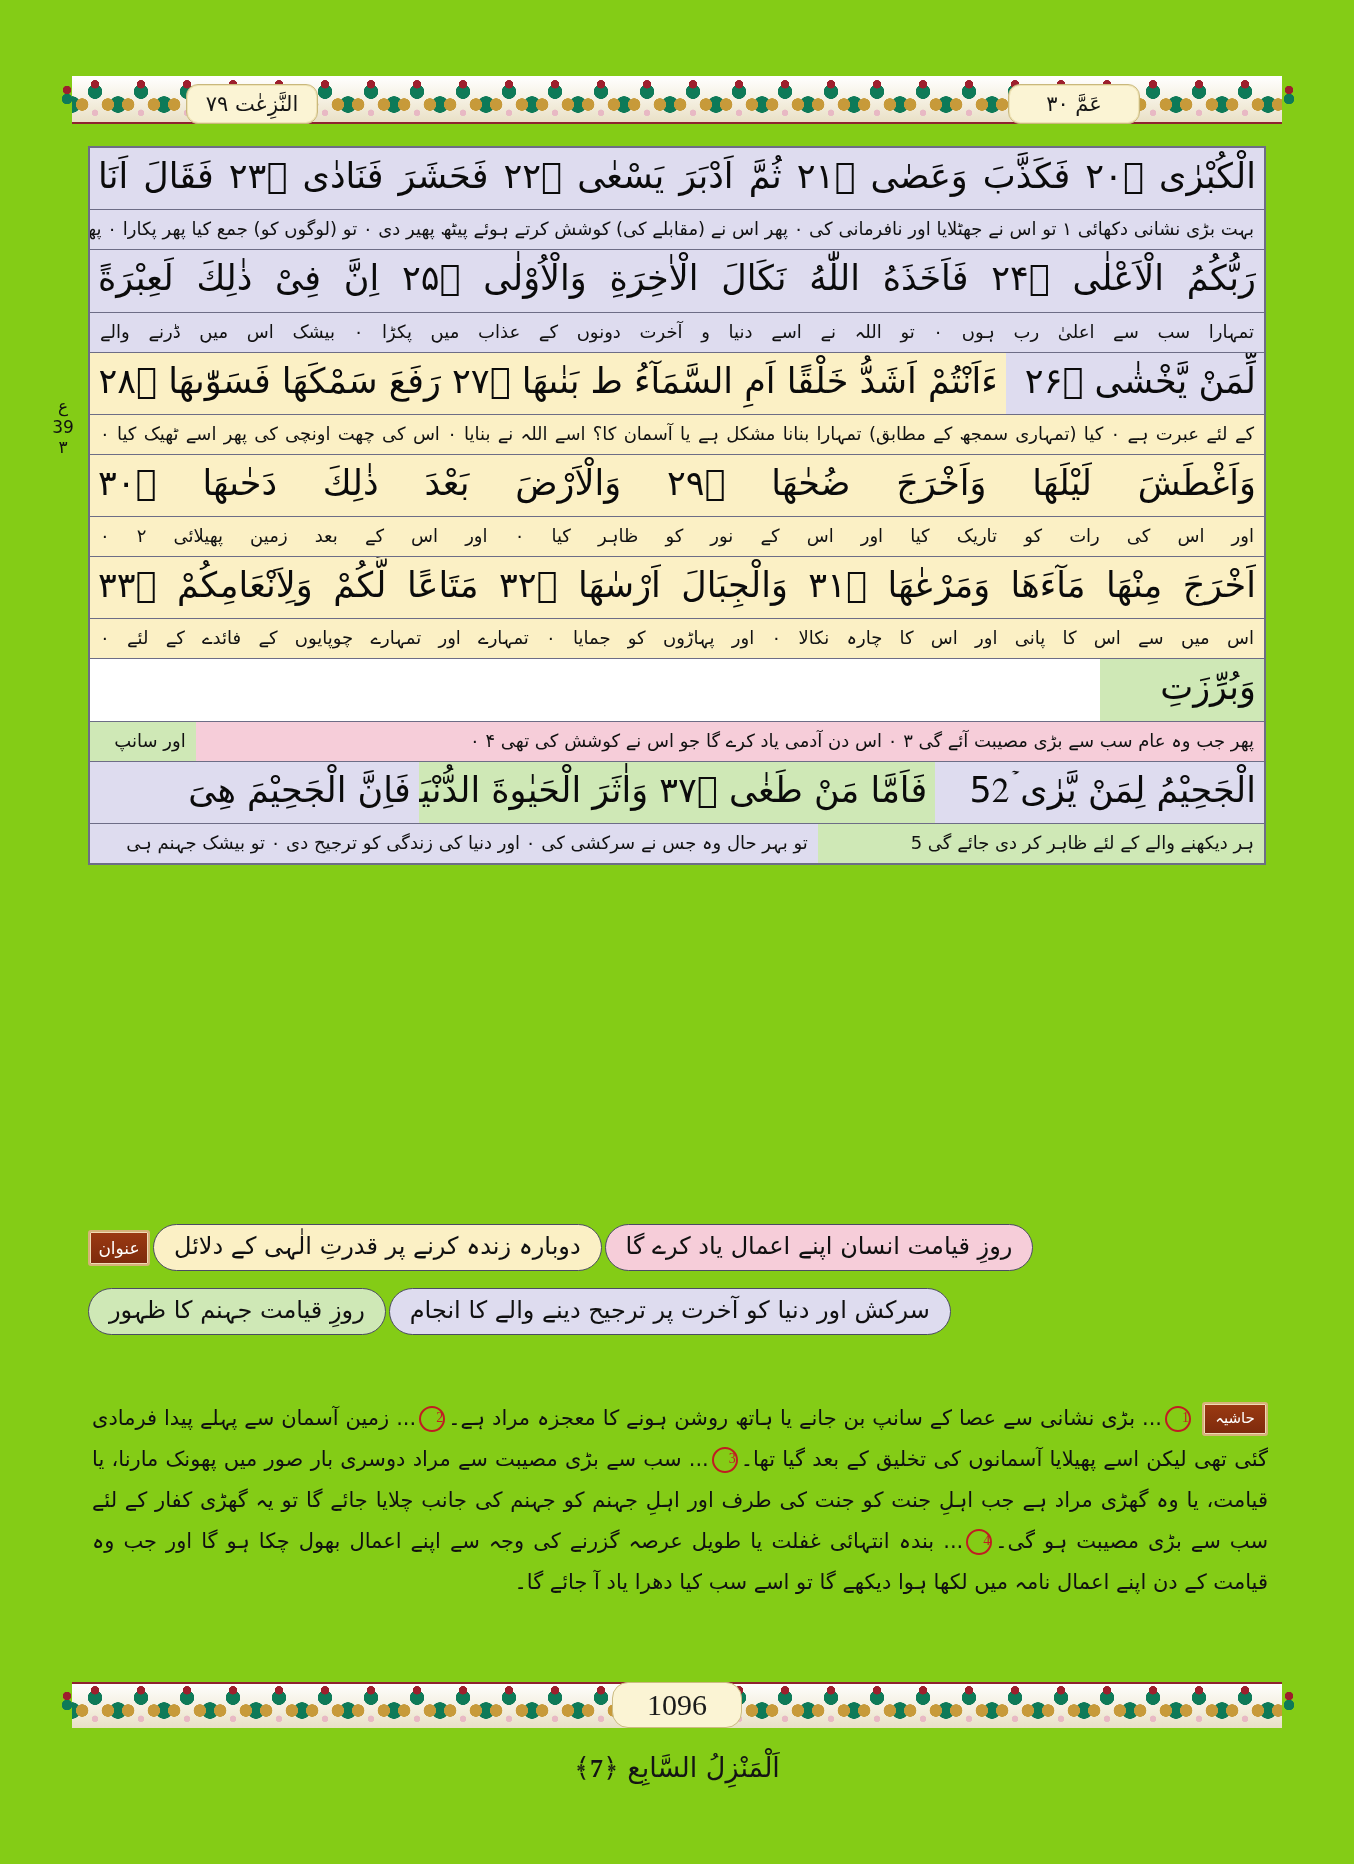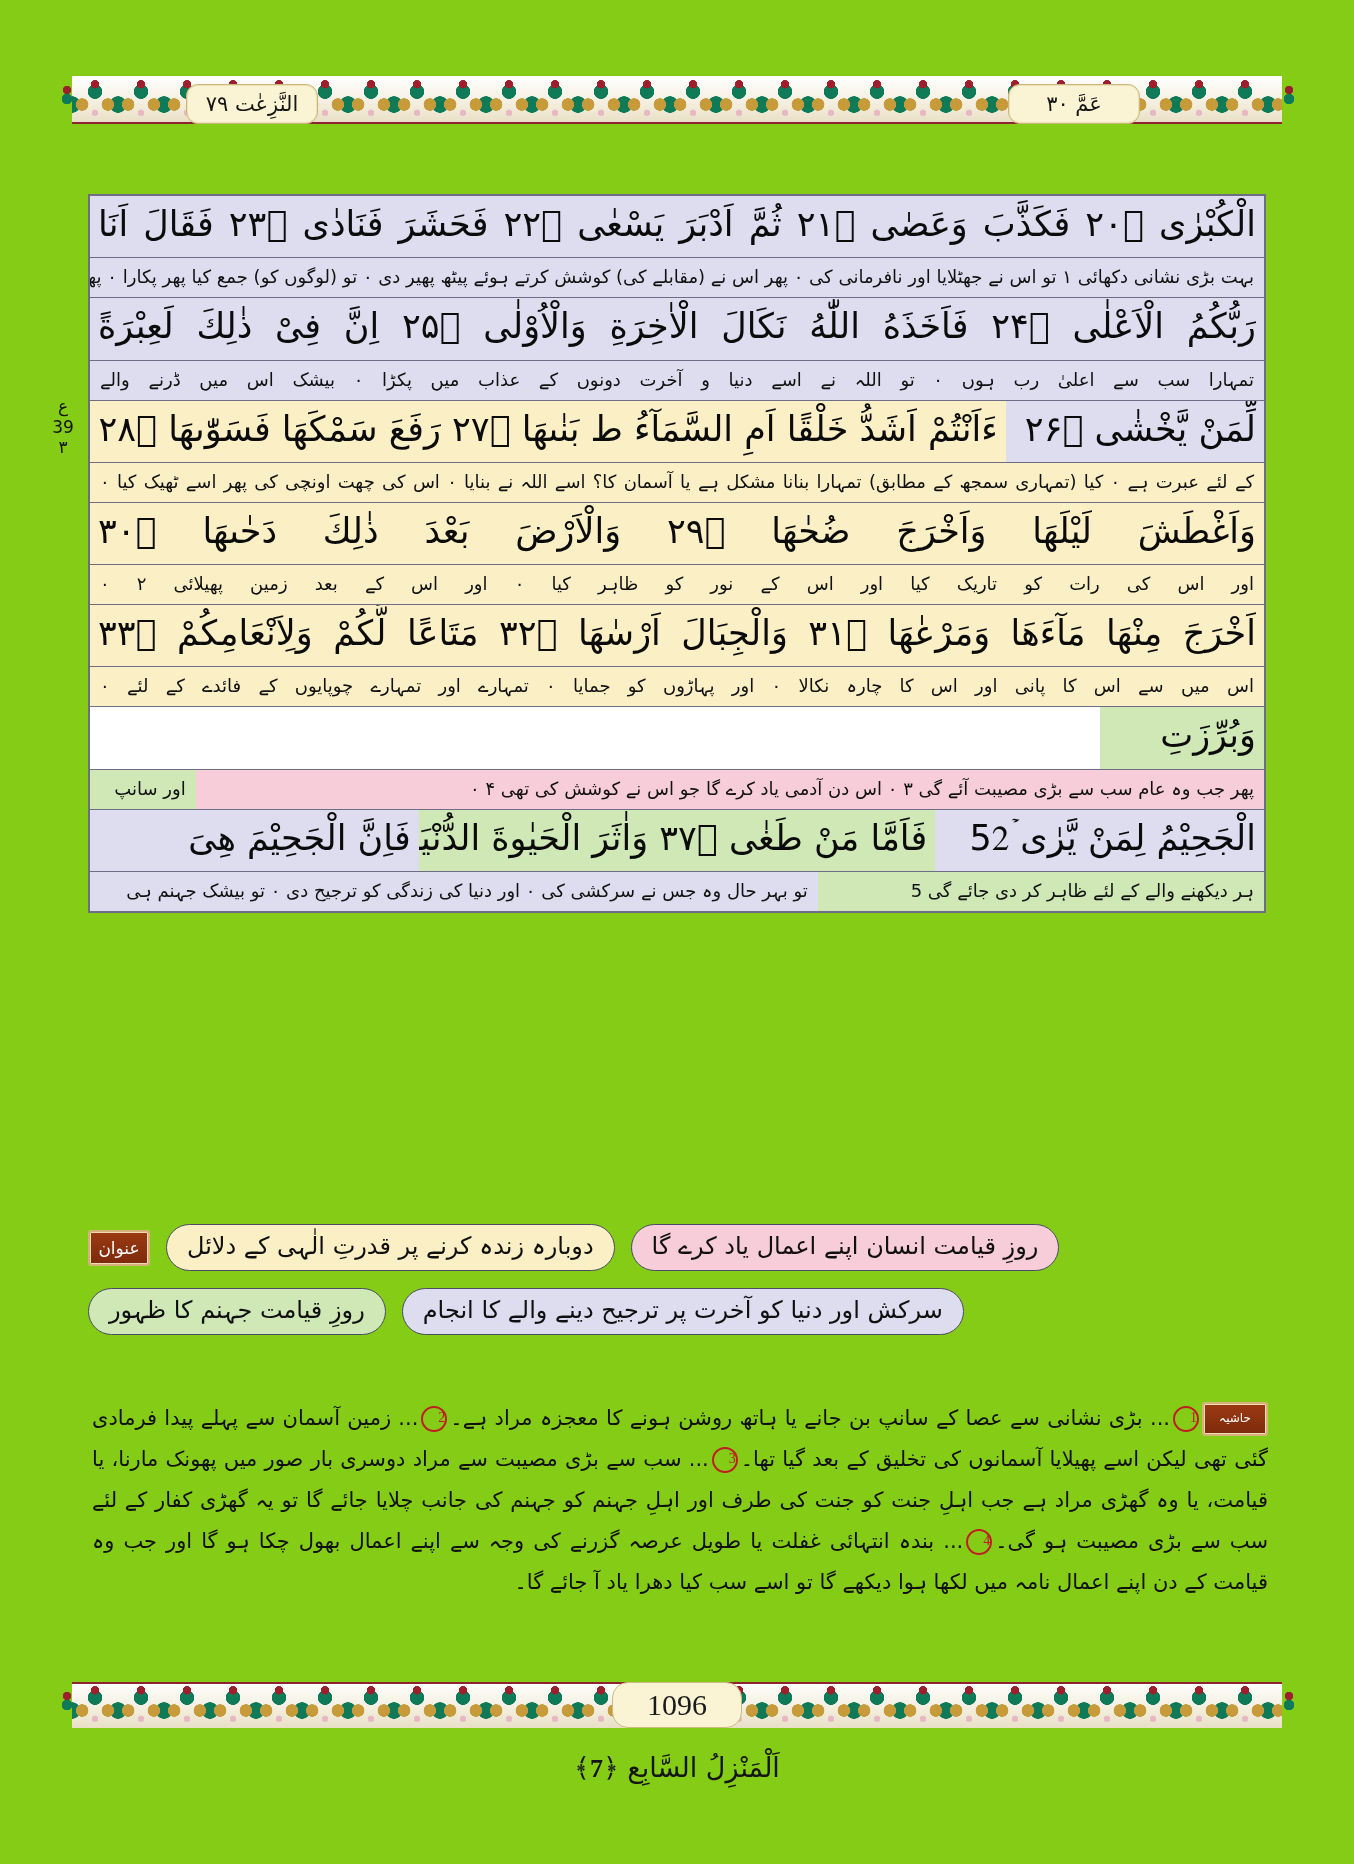--- a/index.html
+++ b/index.html
@@ -117,21 +117,20 @@
   }
 
   
   .text-block {
     position: absolute;
     top: 146px; left: 88px;
     width: 1178px;
     border: 2px solid #6d6d86;
     box-sizing: border-box;
     background: #fff;
-    margin-top: 48px;
   }
 
   .ayah-row {
     direction: rtl;
     display: block;
     border-bottom: 1px solid #6d6d86;
     padding: 4px 8px 9px 8px;
     box-sizing: border-box;
     text-align: justify;
     text-align-last: justify;
@@ -198,21 +197,21 @@
   
   .topics {
     position: absolute;
     left: 88px; width: 1178px;
   }
   .topics-row {
     display: flex;
     flex-direction: row-reverse;
     align-items: center;
     justify-content: flex-start;
-    gap: 16px;
+    gap: 3px;
     direction: rtl;
   }
   .topics-row.r1 { position: absolute; top: 1224px; right: 0; left: 0; padding-right: 0; }
   .topics-row.r2 { position: absolute; top: 1288px; right: 0; left: 0; padding-right: 56px; }
 
   .unwan-badge {
     width: 58px; height: 32px;
     background: linear-gradient(to bottom, #9b3a12, #7d2a0c);
     border: 2px solid #d6b27a;
     border-radius: 3px;
@@ -253,23 +252,23 @@
     font-family: "DejaVu Sans", "Liberation Sans", sans-serif;
   }
   .hashiya-badge {
     display: inline-flex;
     align-items: center; justify-content: center;
     width: 62px; height: 30px;
     background: linear-gradient(to bottom, #9b3a12, #7d2a0c);
     border: 2px solid #d6b27a;
     border-radius: 3px;
     color: #fff;
-    font-size: 12px;
+    font-size: 15px;
     vertical-align: middle;
-    margin-left: 0;
+    margin-left: 8px;
     box-shadow: 0 0 0 1px #f0dbb4 inset;
   }
   .fn-num {
     display: inline-block;
     min-width: 22px; height: 22px; line-height: 20px;
     border: 2px solid #c01c22;
     border-radius: 50%;
     color: #c01c22;
     font-size: 14px;
     text-align: center;

